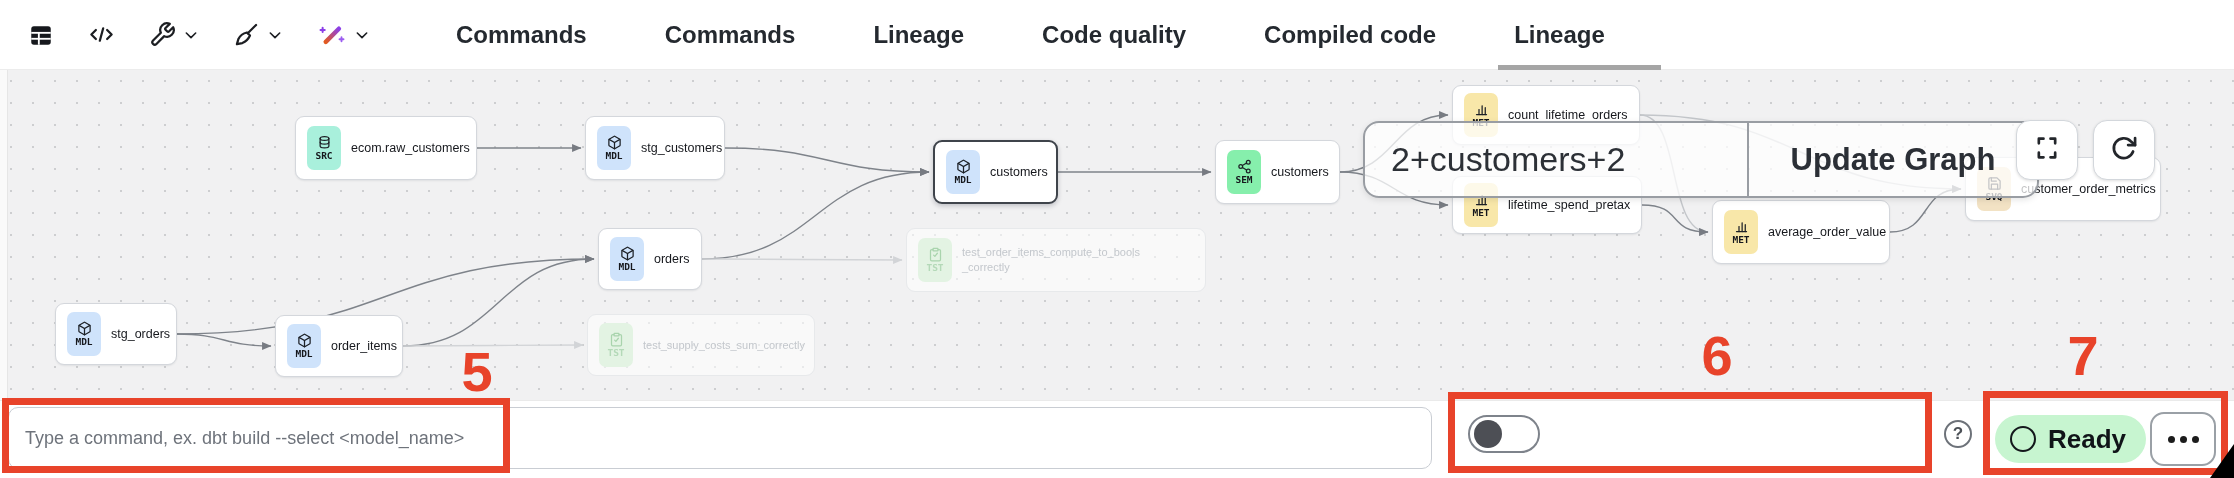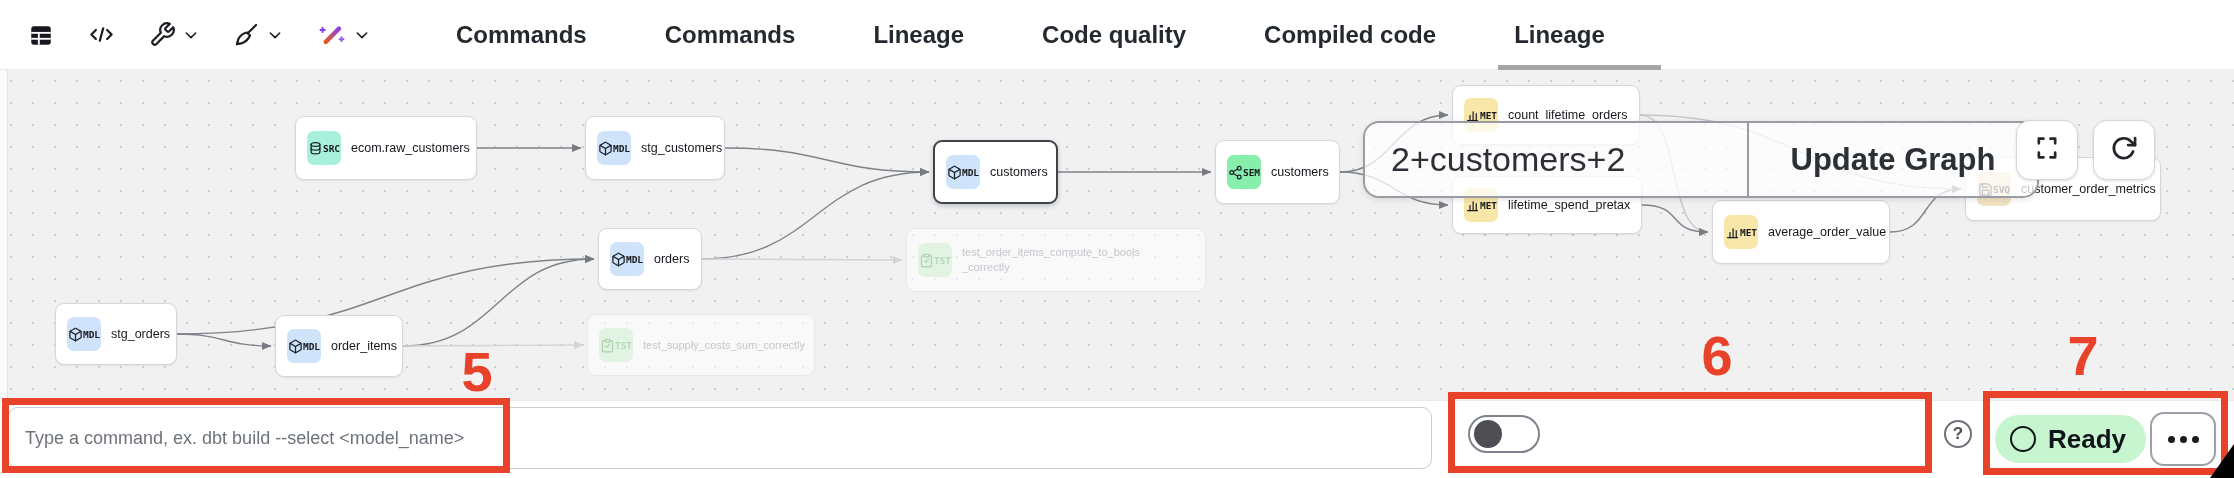--- a/index.html
+++ b/index.html
@@ -28,22 +28,22 @@
   .gutter { position:absolute; left:0; top:0; width:8px; height:330px;
     background:#fafafa; border-right:1px solid #e6e6e6; }
   #edges { position:absolute; left:0; top:0; width:2234px; height:478px; z-index:1; pointer-events:none; }
 
   .node { position:absolute; display:flex; align-items:center; gap:10px;
     padding:0 8px 0 11px; background:#ffffff; border:1px solid #d4d7dc;
     border-radius:9px; box-shadow:0 1px 2px rgba(16,24,40,.08); z-index:3;
     overflow:hidden; cursor:pointer; }
   .node.selected { border:2px solid #3f444b; box-shadow:0 2px 5px rgba(16,24,40,.22); }
   .node.faded { background:rgba(255,255,255,.55); border-color:#e7e9eb; box-shadow:none; }
-  .node-ico { flex:none; width:34px; height:34px; border-radius:7px;
-    display:flex; flex-direction:row; align-items:center; justify-content:center; }
+  .node-ico { flex:none; width:34px; height:44px; border-radius:7px;
+    display:flex; flex-direction:column; align-items:center; justify-content:center; }
   .node-ico svg { display:block; }
   .node-type { font-family:"DejaVu Sans Mono", monospace; font-size:9.5px;
     font-weight:600; color:#16181d; line-height:10px; margin-top:1px; }
   .node.faded .node-type { color:#b4d9b8; }
   .node-label { font-size:12.5px; font-weight:500; color:#16181d;
     white-space:pre; line-height:15px; }
   .node.faded .node-label { color:#c3c7cc; font-size:11px; }
 
   
   .selector { position:absolute; left:1363px; top:121px; width:676px; height:77px;

